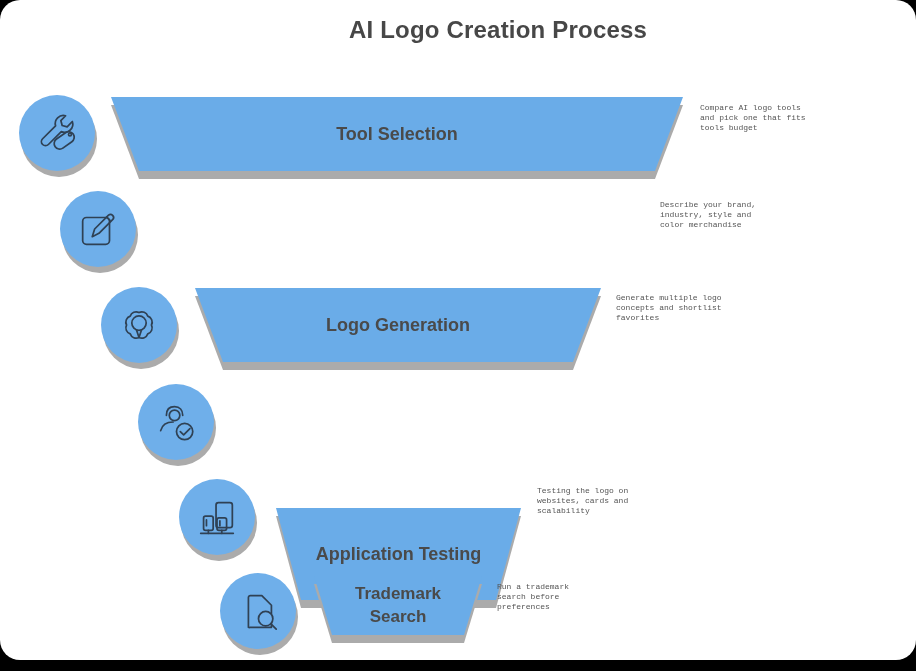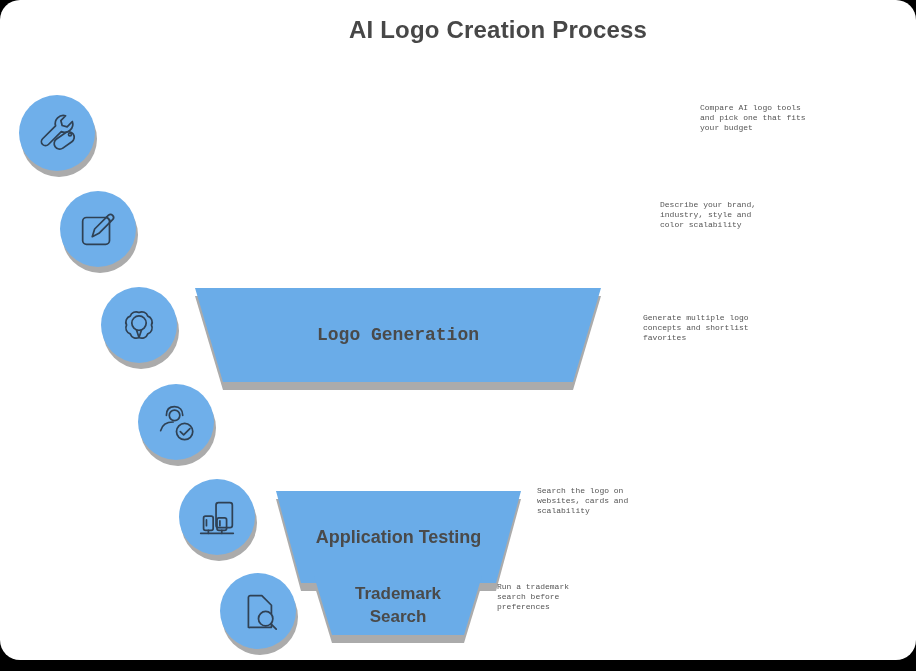--- a/index.html
+++ b/index.html
@@ -15,25 +15,25 @@
   .trap{position:absolute;left:0;top:0;width:100%;height:100%;}
   .tshadow{background:#ABABAB;transform:translateY(8px);}
   .tfill{background:#6AACE8;}
   .bar-label{position:absolute;left:0;top:0;width:100%;height:100%;
              display:flex;align-items:center;justify-content:center;text-align:center;
              font-size:18px;font-weight:bold;color:#4A4A4A;}
   .bar1{left:111px;top:97px;width:572px;height:74px;}
   .bar1 .trap{clip-path:polygon(0 0,100% 0,calc(100% - 28px) 100%,28px 100%);}
   .bar2{left:153px;top:192px;width:490px;height:74px;}
   .bar2 .trap{clip-path:polygon(0 0,100% 0,calc(100% - 28px) 100%,28px 100%);}
-  .bar3{left:195px;top:288px;width:406px;height:94px;font-family:Liberation Mono, monospace;}
+  .bar3{left:195px;top:288px;width:406px;height:74px;}
   .bar3 .trap{clip-path:polygon(0 0,100% 0,calc(100% - 28px) 100%,28px 100%);}
   .bar4{left:237px;top:384px;width:322px;height:74px;}
   .bar4 .trap{clip-path:polygon(0 0,100% 0,calc(100% - 27px) 100%,27px 100%);}
-  .bar5{left:276px;top:491px;width:245px;height:92px;}
+  .bar5{left:276px;top:508px;width:245px;height:92px;}
   .bar5 .trap{clip-path:polygon(0 0,100% 0,calc(100% - 25px) 100%,25px 100%);}
   .bar6{left:314px;top:576px;width:168px;height:59px;}
   .bar6 .trap{clip-path:polygon(0 0,100% 0,calc(100% - 18px) 100%,18px 100%);}
   .bar6 .bar-label{font-size:17px;line-height:1.3;padding:0 26px;box-sizing:border-box;}
 
   
   .circ{position:absolute;width:76px;height:76px;}
   .cshadow{position:absolute;left:0;top:0;width:100%;height:100%;border-radius:50%;
            background:#ABABAB;transform:translate(2px,6px);}
   .cfill{position:absolute;left:0;top:0;width:100%;height:100%;border-radius:50%;
@@ -44,21 +44,21 @@
   .c4{left:138px;top:384px;}
   .c5{left:179px;top:479px;}
   .c6{left:220px;top:573px;}
   .circ svg{width:46px;height:46px;}
 
   
   .note{position:absolute;font-size:8px;line-height:10px;color:#555;font-family:Liberation Mono, monospace;}
   .note span{display:block;}
   .n1{left:700px;top:103px;}
   .n2{left:660px;top:200px;}
-  .n3{left:643px;top:293px;margin-top:20px;}
+  .n3{left:616px;top:293px;}
   .n4{left:577px;top:390px;}
   .n5{left:537px;top:486px;}
   .n6{left:497px;top:582px;}
 </style>
 </head>
 <body>
 
 <div class="frame">
   <div class="sheet"></div>
 
@@ -67,40 +67,45 @@
   <div class="circ c1">
     <div class="cshadow"></div>
     <div class="cfill">
       <svg viewBox="0 0 48 48" fill="none" stroke="#2F4154" stroke-width="1.8" stroke-linecap="round" stroke-linejoin="round">
         <path d="M40 12a8.5 8.5 0 0 1-11.5 10.5L15 36a4.2 4.2 0 0 1-6-6l13.5-13.5A8.5 8.5 0 0 1 33 6l-5 5 1.4 5.2 5.2 1.4z"></path>
         <rect x="20" y="26" width="23" height="11.5" rx="5.75" transform="rotate(-35 31.5 31.75)"></rect>
         <circle cx="37.5" cy="25.5" r="1.5"></circle>
       </svg>
     </div>
   </div>
+  <div class="bar bar1">
+    <div class="trap tshadow"></div>
+    <div class="trap tfill"></div>
+    <div class="bar-label">Tool Selection</div>
+  </div>
   <div class="note n1">
     <span>Compare AI logo tools</span>
     <span>and pick one that fits</span>
-    <span>your budget</span>
+    <span>tools budget</span>
   </div>
 
   <div class="circ c2">
     <div class="cshadow"></div>
     <div class="cfill">
       <svg viewBox="0 0 48 48" fill="none" stroke="#2F4154" stroke-width="1.8" stroke-linecap="round" stroke-linejoin="round">
         <rect x="8" y="12" width="28" height="28" rx="4"></rect>
         <path d="M18 32l2.5-8L35 9.5a3.2 3.2 0 0 1 4.5 4.5L25 28.5z"></path>
         <path d="M33 11.5l3.5 3.5"></path>
       </svg>
     </div>
   </div>
   <div class="note n2">
     <span>Describe your brand,</span>
     <span>industry, style and</span>
-    <span>color scalability</span>
+    <span>color merchandise</span>
   </div>
 
   <div class="circ c3">
     <div class="cshadow"></div>
     <div class="cfill">
       <svg viewBox="0 0 48 48" fill="none" stroke="#2F4154" stroke-width="1.8" stroke-linecap="round" stroke-linejoin="round">
         <path d="M37 24 A6.5 6.5 0 0 0 33.19 14.81 A6.5 6.5 0 0 0 24 11 A6.5 6.5 0 0 0 14.81 14.81 A6.5 6.5 0 0 0 11 24 A6.5 6.5 0 0 0 14.81 33.19 A6.5 6.5 0 0 0 24 37 A6.5 6.5 0 0 0 33.19 33.19 A6.5 6.5 0 0 0 37 24 Z"></path>
         <circle cx="24" cy="22" r="7.5"></circle>
         <path d="M21.5 29.5L24 37l2.5-7.5"></path>
       </svg>
@@ -144,21 +149,21 @@
         <line x1="27" y1="28" x2="27" y2="33"></line>
       </svg>
     </div>
   </div>
   <div class="bar bar5">
     <div class="trap tshadow"></div>
     <div class="trap tfill"></div>
     <div class="bar-label">Application Testing</div>
   </div>
   <div class="note n5">
-    <span>Search the logo on</span>
+    <span>Testing the logo on</span>
     <span>websites, cards and</span>
     <span>scalability</span>
   </div>
 
   <div class="circ c6">
     <div class="cshadow"></div>
     <div class="cfill">
       <svg viewBox="0 0 48 48" fill="none" stroke="#2F4154" stroke-width="1.8" stroke-linecap="round" stroke-linejoin="round">
         <path d="M14 41V10a2 2 0 0 1 2-2h12l10 10v23H16a2 2 0 0 1-2 0z"></path>
         <circle cx="32" cy="32" r="7.5" fill="#6FAFEA"></circle>

